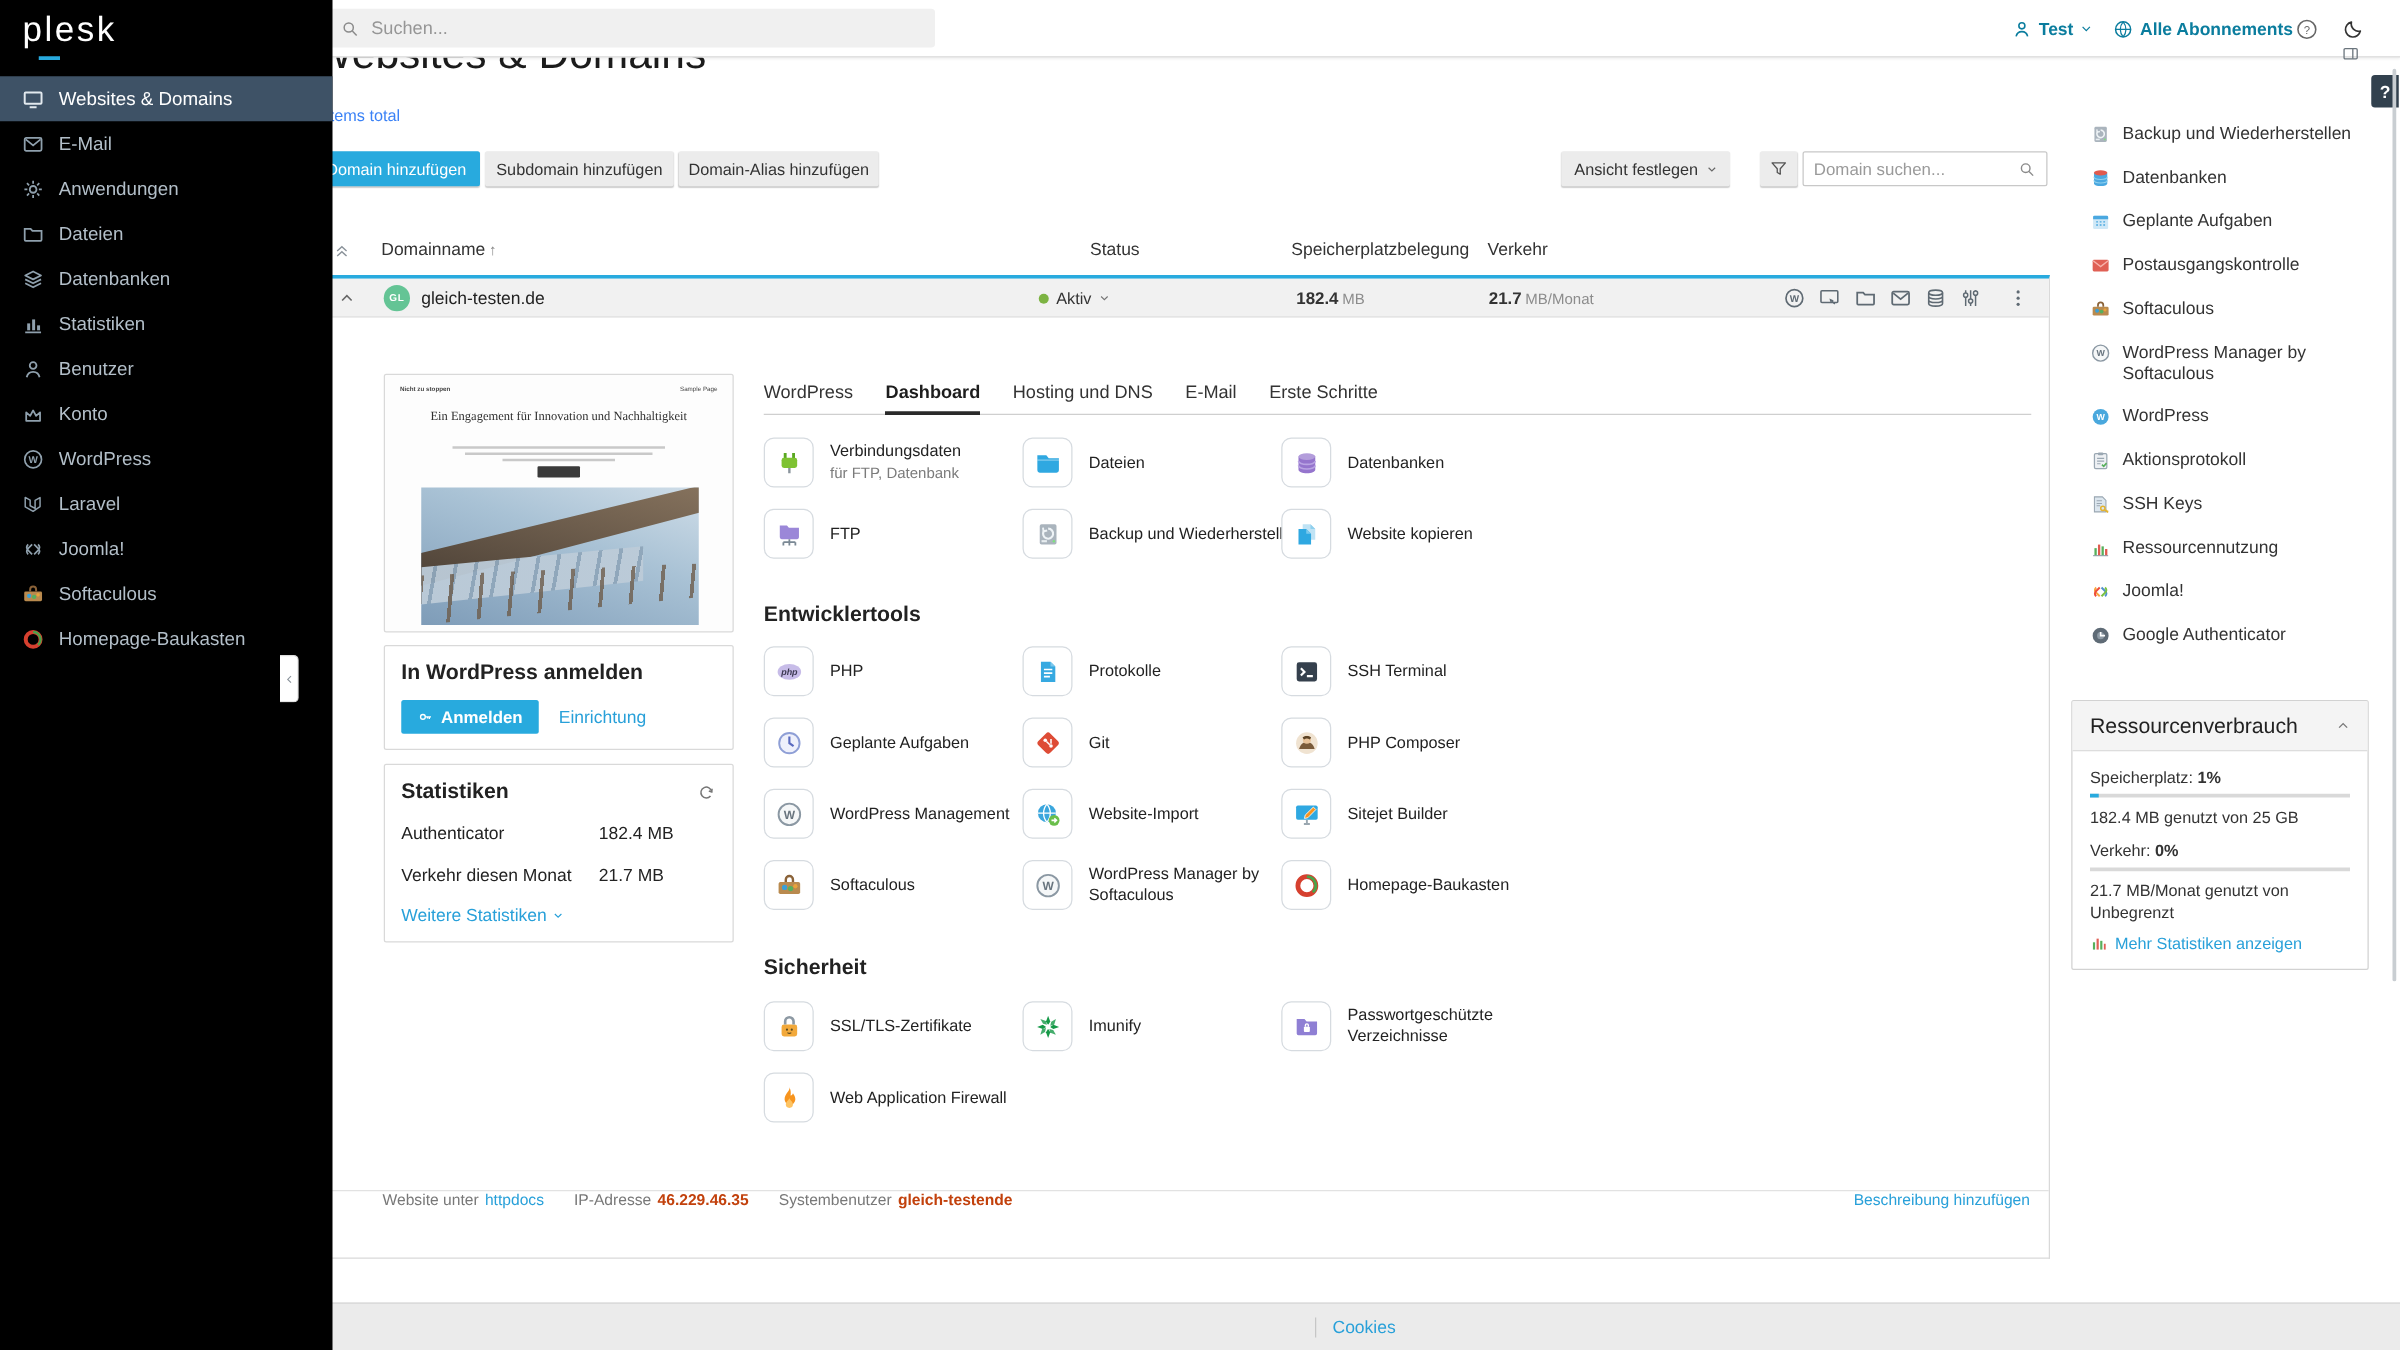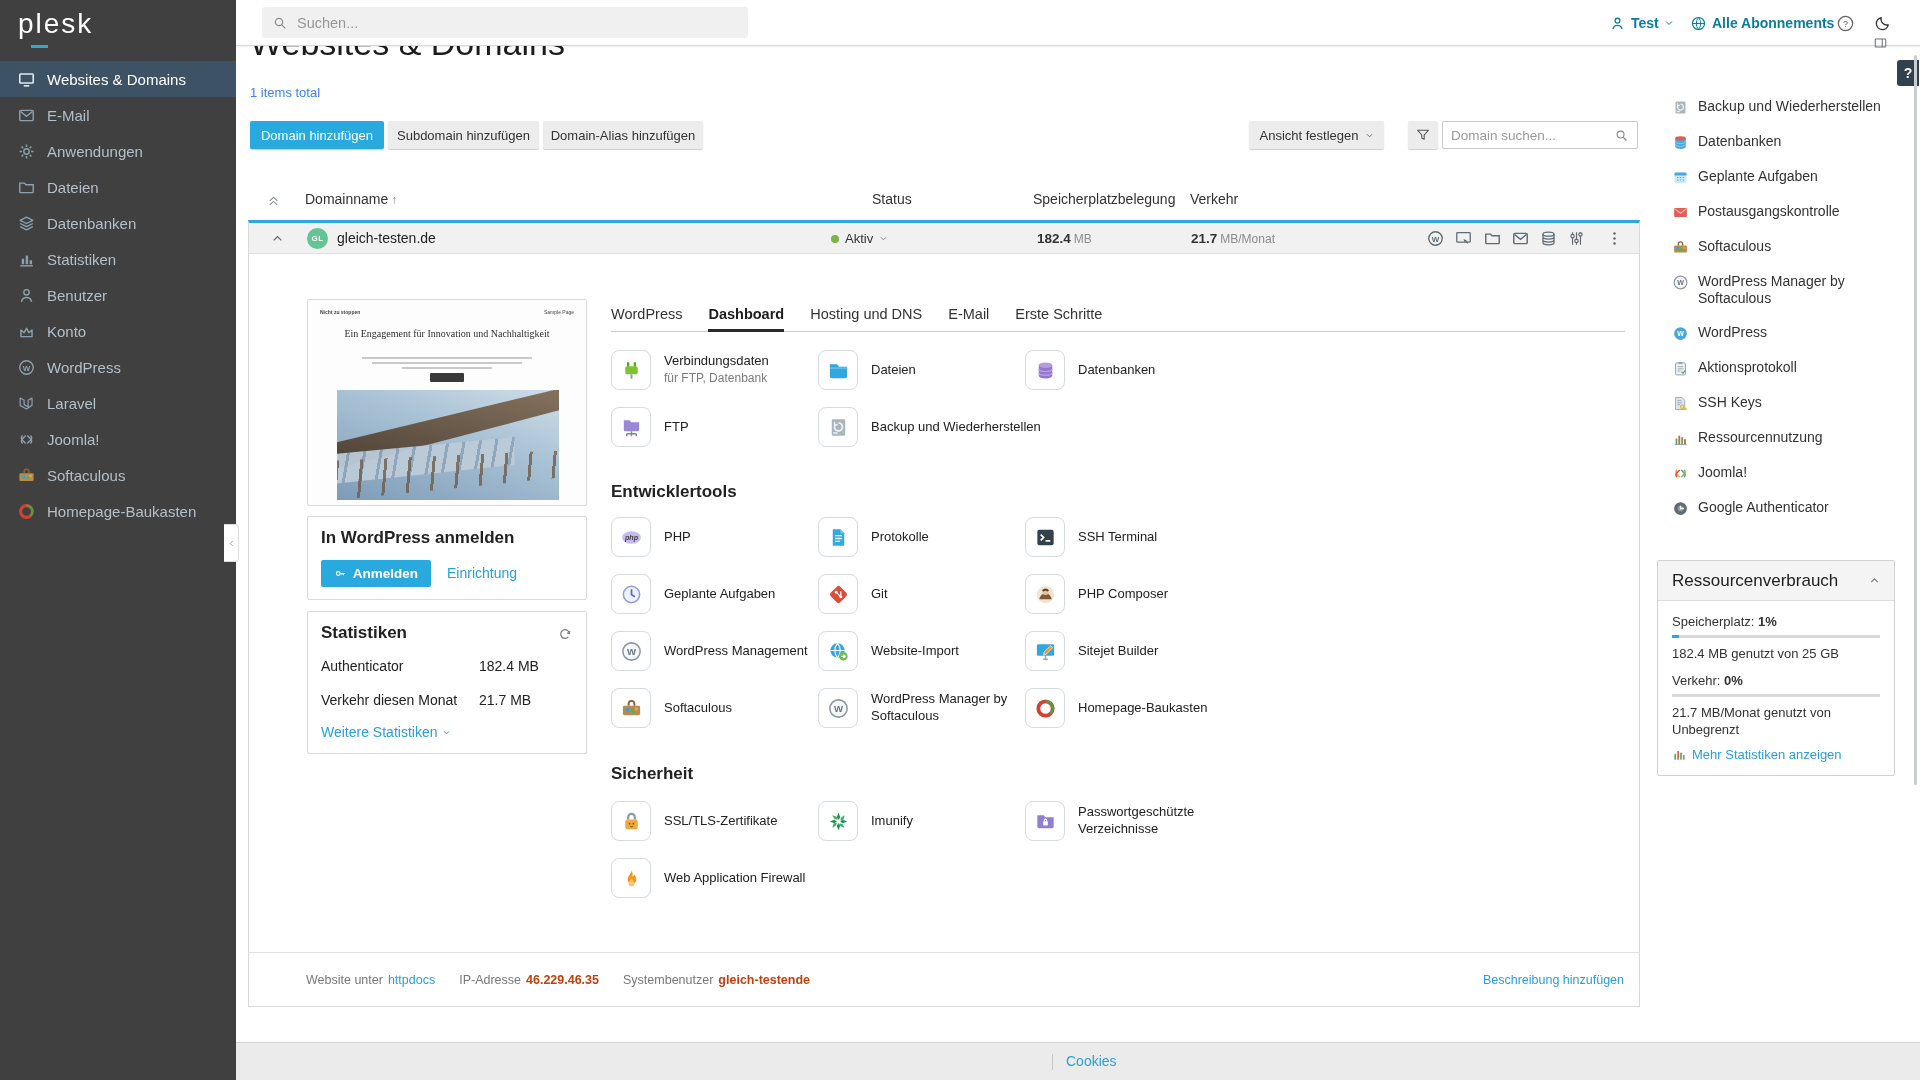--- a/index.html
+++ b/index.html
@@ -3,21 +3,21 @@
 <meta charset="utf-8">
 <title>Plesk – Websites &amp; Domains</title>
 <style>
 *{margin:0;padding:0;box-sizing:border-box}
 html,body{width:1920px;height:1080px;overflow:hidden}
 body{font-family:"Liberation Sans",sans-serif;background:#fff;color:#222;position:relative}
 .icon{display:inline-flex;align-items:center;justify-content:center}
 .icon svg{display:block;width:100%;height:100%}
 
 
-#sidebar{position:absolute;left:0;top:0;width:236px;height:1080px;background:#404040;z-index:6}
+#sidebar{position:absolute;left:0;top:0;width:266px;height:1080px;background:#000000;z-index:6}
 #logo{position:absolute;left:18px;top:8px;font-size:28px;letter-spacing:2px;color:#fff;font-weight:400}
 #logo-underline{position:absolute;left:31px;top:45px;width:17px;height:3px;background:#28aade}
 #nav{position:absolute;top:61px;left:0;right:0}
 .nav-item{display:flex;align-items:center;height:36px;padding-left:17px;color:#b3bfc9;font-size:15px;cursor:pointer}
 .nav-item .nicon{width:19px;height:19px;margin-right:11px;color:#8fa0ad;flex:none}
 .nav-item.active{background:#3e5266;color:#fff}
 .nav-item.active .nicon{color:#e2e9ee}
 #collapse{position:absolute;left:224px;top:524px;width:15px;height:38px;background:#fff;border:1px solid #ddd;border-left:none;border-radius:0 4px 4px 0;display:flex;align-items:center;justify-content:center;color:#8a939b;z-index:7;cursor:pointer}
 #collapse .icon{width:9px;height:9px}
 
@@ -114,21 +114,21 @@
 .tools{display:grid;grid-template-columns:207px 207px 1fr;row-gap:17px}
 #grid1{margin-top:18px}#grid2{margin-top:15px}#grid3{margin-top:17px}
 .tool{display:flex;align-items:center;min-height:40px;cursor:pointer}
 .ticon{width:40px;height:40px;border:1px solid #d6dbe0;border-radius:8px;background:#fff;display:flex;align-items:center;justify-content:center;margin-right:13px;flex:none}
 .ticon svg{width:23px;height:23px;display:block}
 .tlabel{font-size:13px;color:#222;line-height:1.3;white-space:nowrap}
 .tool.wrap .tlabel{white-space:normal;max-width:158px}
 .tsub{display:block;font-size:12px;color:#7b7b7b;margin-top:1px}
 
 
-#card-footer{position:absolute;left:0;right:0;bottom:0;height:54px;border-top:1px solid #e2e2e2;display:flex;align-items:center;padding:0 15px 0 57px;font-size:12.5px;color:#787878}
+#card-footer{position:absolute;left:0;right:0;bottom:0;height:54px;border-top:1px solid #e2e2e2;display:flex;align-items:flex-start;padding:0 15px 0 57px;font-size:12.5px;color:#787878}
 #card-footer .grp{margin-right:24px;display:flex;gap:5px;align-items:center}
 #card-footer .val{color:#c2410c;font-weight:700}
 #card-footer a,.bluelink{color:#28a0d9;text-decoration:none;cursor:pointer}
 #desc-link{margin-left:auto}
 
 
 #shortcuts{position:absolute;left:1672px;top:89px;width:218px}
 .sc-item{display:flex;align-items:center;padding:8.5px 0;cursor:pointer}
 .sc-item .icon{width:17px;height:17px;margin-right:9px;flex:none;align-self:flex-start;margin-top:1px}
 .sc-item span.lbl{font-size:14px;color:#333;line-height:17px}
@@ -552,20 +552,31 @@
             <svg viewBox="0 0 24 24" aria-hidden="true">
               <rect x="5" y="3.5" width="14" height="17" rx="1.5" fill="#aab4bd"></rect>
               <path d="M12 7.2a4.2 4.2 0 1 1-3.6 2" fill="none" stroke="#eef3f6" stroke-width="1.8"></path>
               <path d="M7.7 6.3l.5 3.1 3-.6" fill="none" stroke="#eef3f6" stroke-width="1.6"></path>
               <rect x="6.5" y="16.8" width="4.5" height="1.8" fill="#e7edf0"></rect>
               <circle cx="16.8" cy="17.7" r="1" fill="#7de37d"></circle>
             </svg>
           </span>
           <span class="tlabel">Backup und Wiederherstellen</span>
         </div>
+      <div class="tool">
+          <span class="ticon">
+            <svg viewBox="0 0 24 24" aria-hidden="true">
+              <path d="M8.5 3.5H15l4 4v9H8.5z" fill="#bfe3f5"></path>
+              <path d="M15 3.5l4 4h-4z" fill="#8fd0ee"></path>
+              <path d="M5 7.5h6.5l4 4v9H5z" fill="#2fa8e1"></path>
+              <path d="M11.5 7.5l4 4h-4z" fill="#7cc8ec"></path>
+            </svg>
+          </span>
+          <span class="tlabel">Website kopieren</span>
+        </div>
     </div>
 
     <div class="sec-title" id="sec2">Entwicklertools</div>
     <div class="tools" id="grid2">
       <div class="tool">
           <span class="ticon">
             <svg viewBox="0 0 24 24" aria-hidden="true">
               <ellipse cx="12" cy="12" rx="9.8" ry="6.6" fill="#c7bce8"></ellipse>
               <text x="12" y="14.8" text-anchor="middle" font-size="7.5" font-weight="bold" font-style="italic" fill="#3d3a52" font-family="Liberation Sans,sans-serif">php</text>
             </svg>

